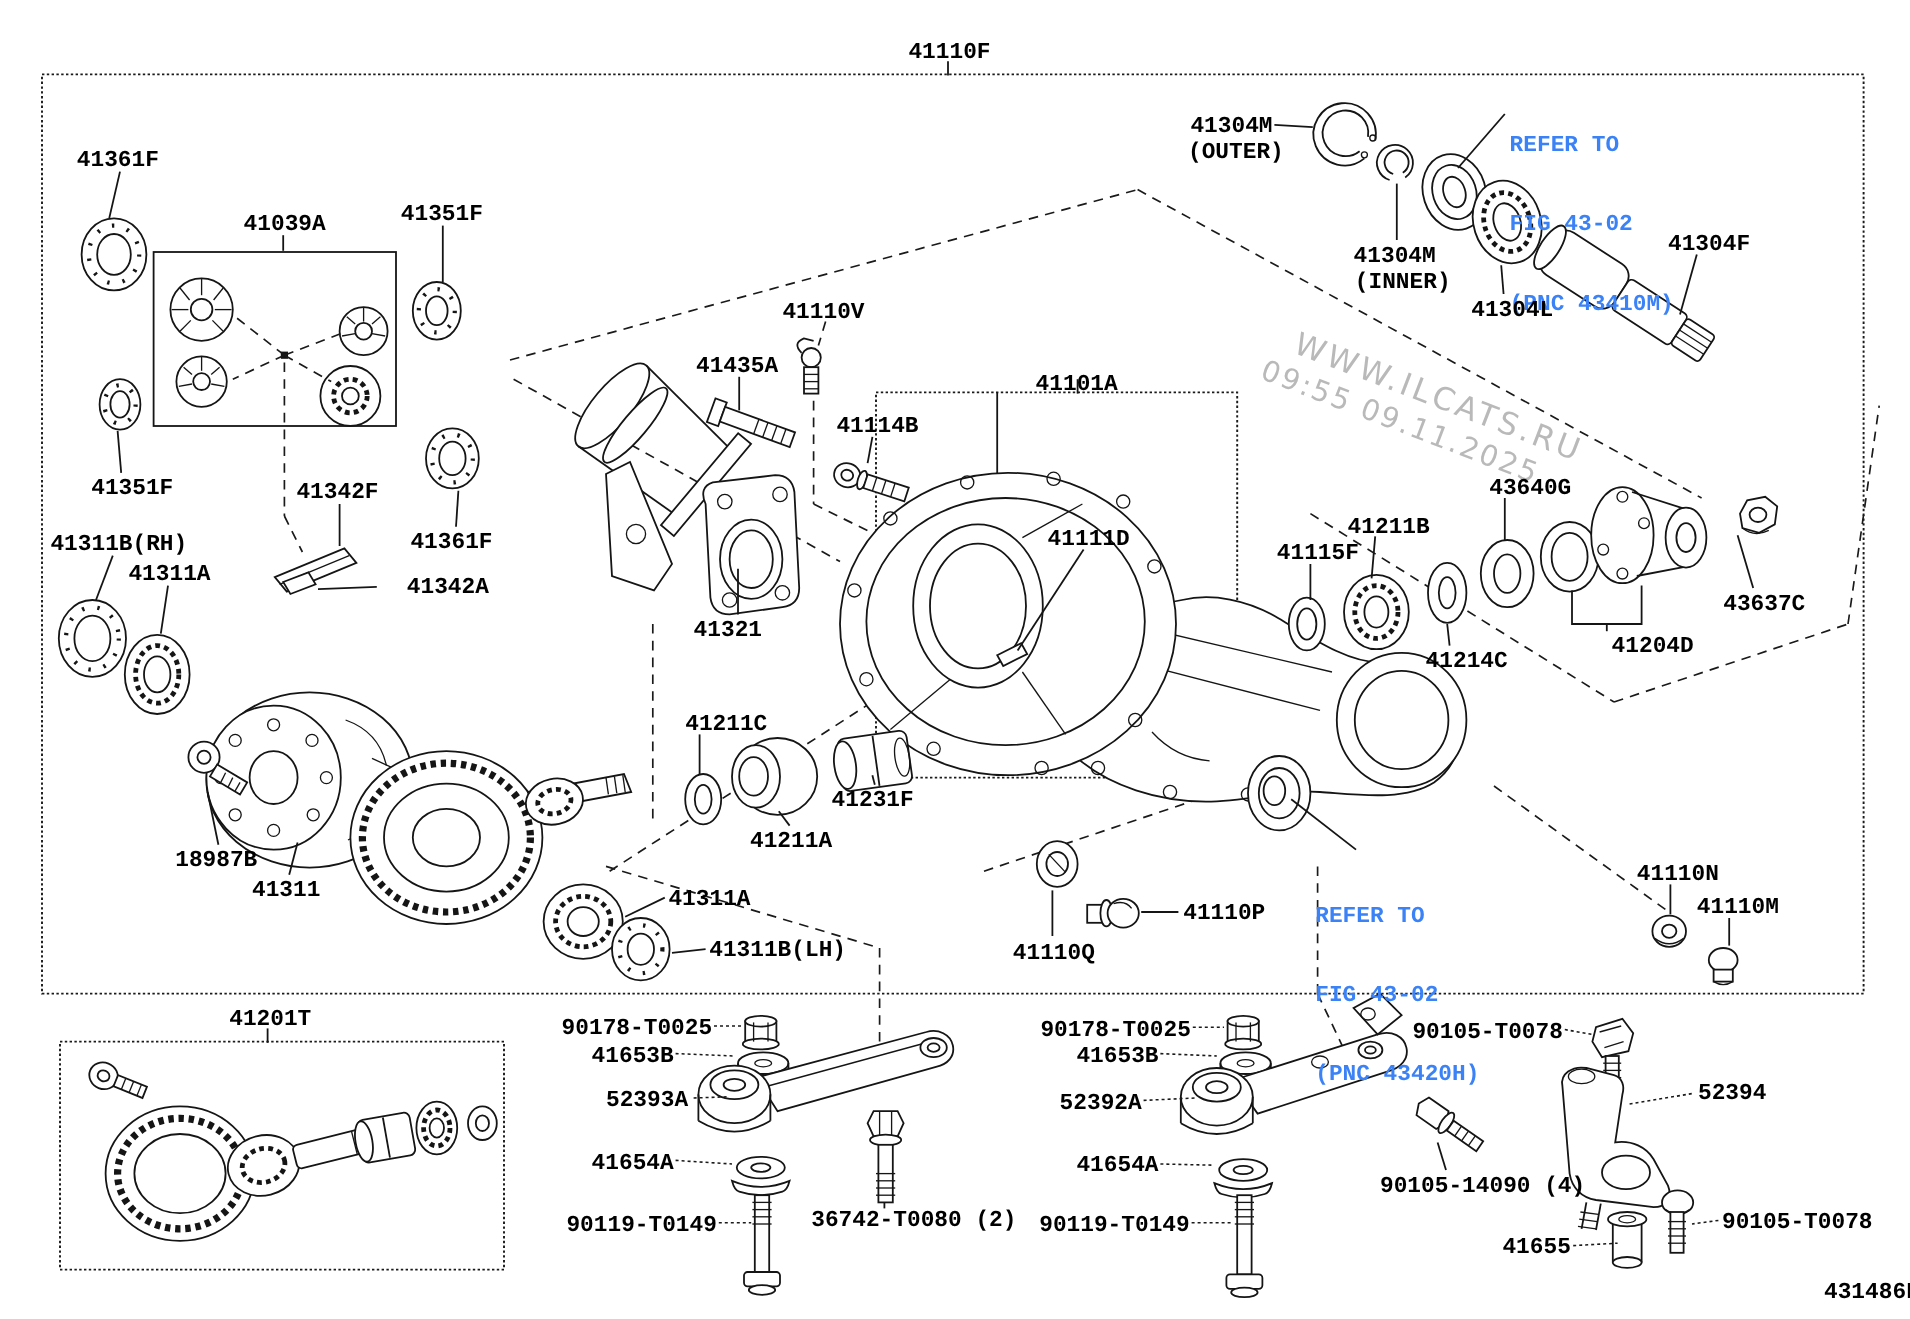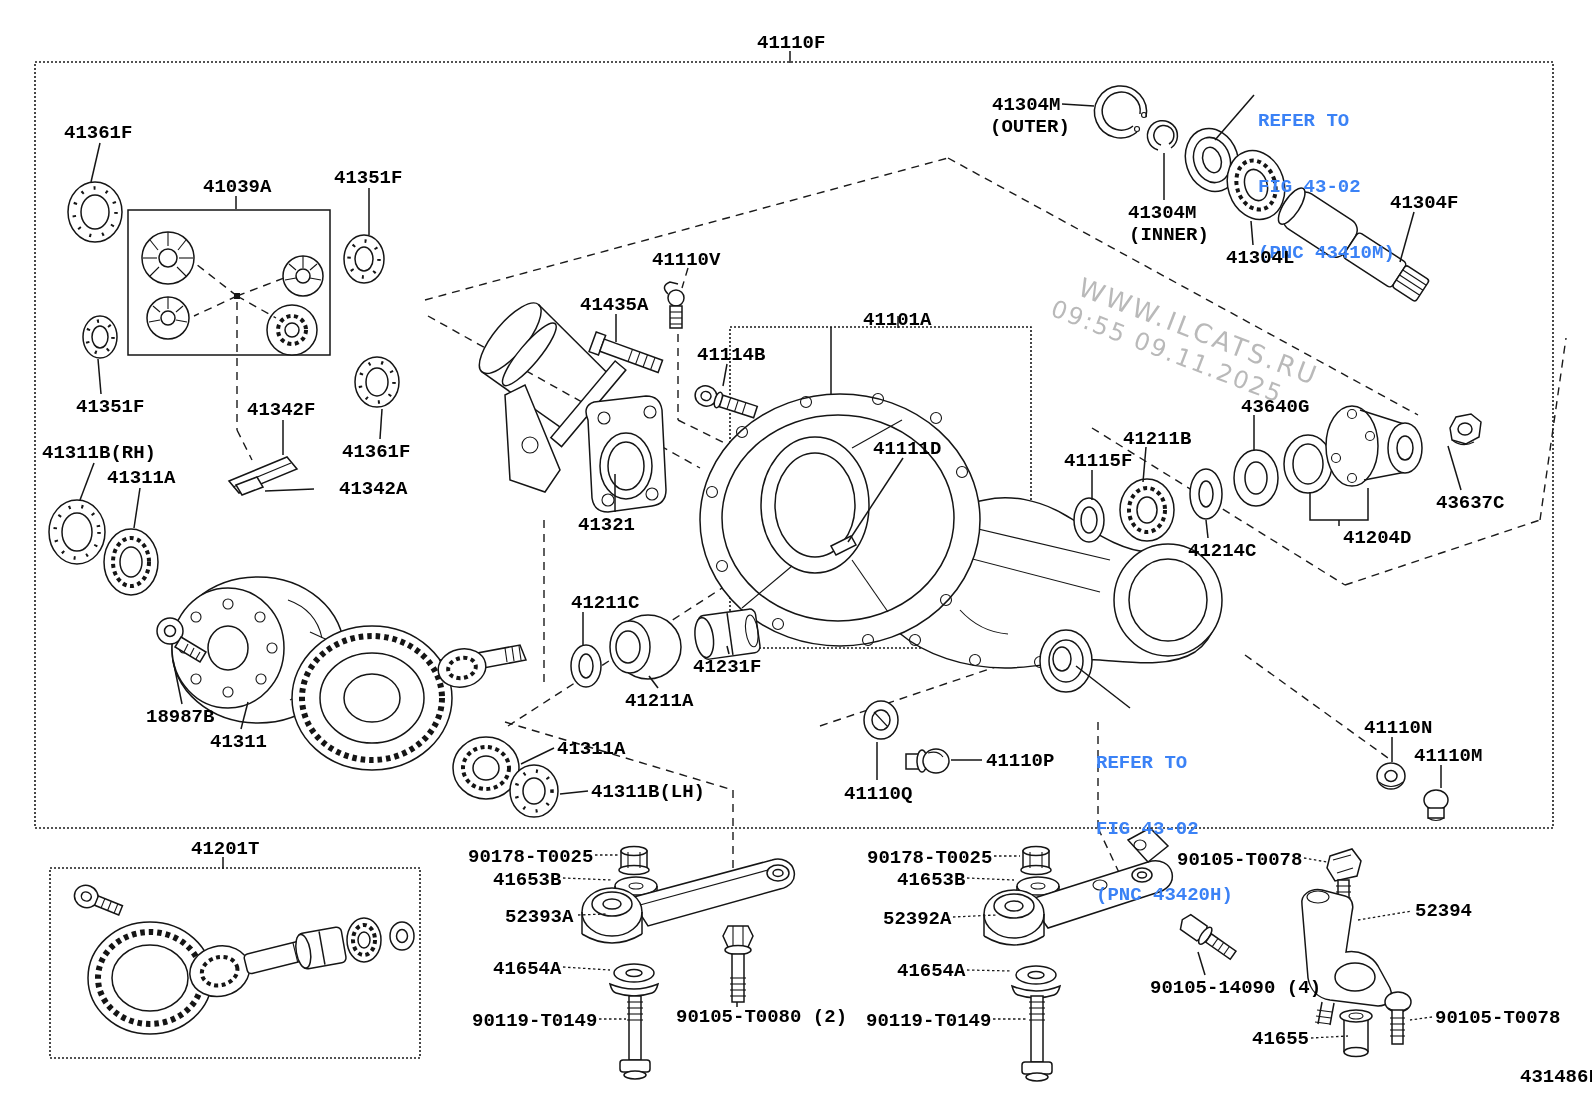--- a/index.html
+++ b/index.html
@@ -706,21 +706,21 @@
       <div class="plbl" style="left: 986px; top: 750px;">41110P</div>
       <div class="plbl" style="left: 844px; top: 783px;">41110Q</div>
       <div class="plbl" style="left: 1364px; top: 717px;">41110N</div>
       <div class="plbl" style="left: 1414px; top: 745px;">41110M</div>
       <div class="plbl" style="left: 191px; top: 838px; text-align: center;">41201T</div>
       <div class="plbl" style="left: 468px; top: 846px;">90178-T0025</div>
       <div class="plbl" style="left: 493px; top: 869px;">41653B</div>
       <div class="plbl" style="left: 505px; top: 906px;">52393A</div>
       <div class="plbl" style="left: 493px; top: 958px;">41654A</div>
       <div class="plbl" style="left: 472px; top: 1010px;">90119-T0149</div>
-      <div class="plbl" style="left: 676px; top: 1006px;">90105-T0080 (2)</div>
+      <div class="plbl" style="left: 676px; top: 1006px;">36742-T0080 (2)</div>
       <div class="plbl" style="left: 867px; top: 847px;">90178-T0025</div>
       <div class="plbl" style="left: 897px; top: 869px;">41653B</div>
       <div class="plbl" style="left: 883px; top: 908px;">52392A</div>
       <div class="plbl" style="left: 897px; top: 960px;">41654A</div>
       <div class="plbl" style="left: 866px; top: 1010px;">90119-T0149</div>
       <div class="plbl" style="left: 1150px; top: 977px;">90105-14090 (4)</div>
       <div class="plbl" style="left: 1177px; top: 849px;">90105-T0078</div>
       <div class="plbl" style="left: 1415px; top: 900px;">52394</div>
       <div class="plbl" style="left: 1435px; top: 1007px;">90105-T0078</div>
       <div class="plbl" style="left: 1252px; top: 1028px;">41655</div>

